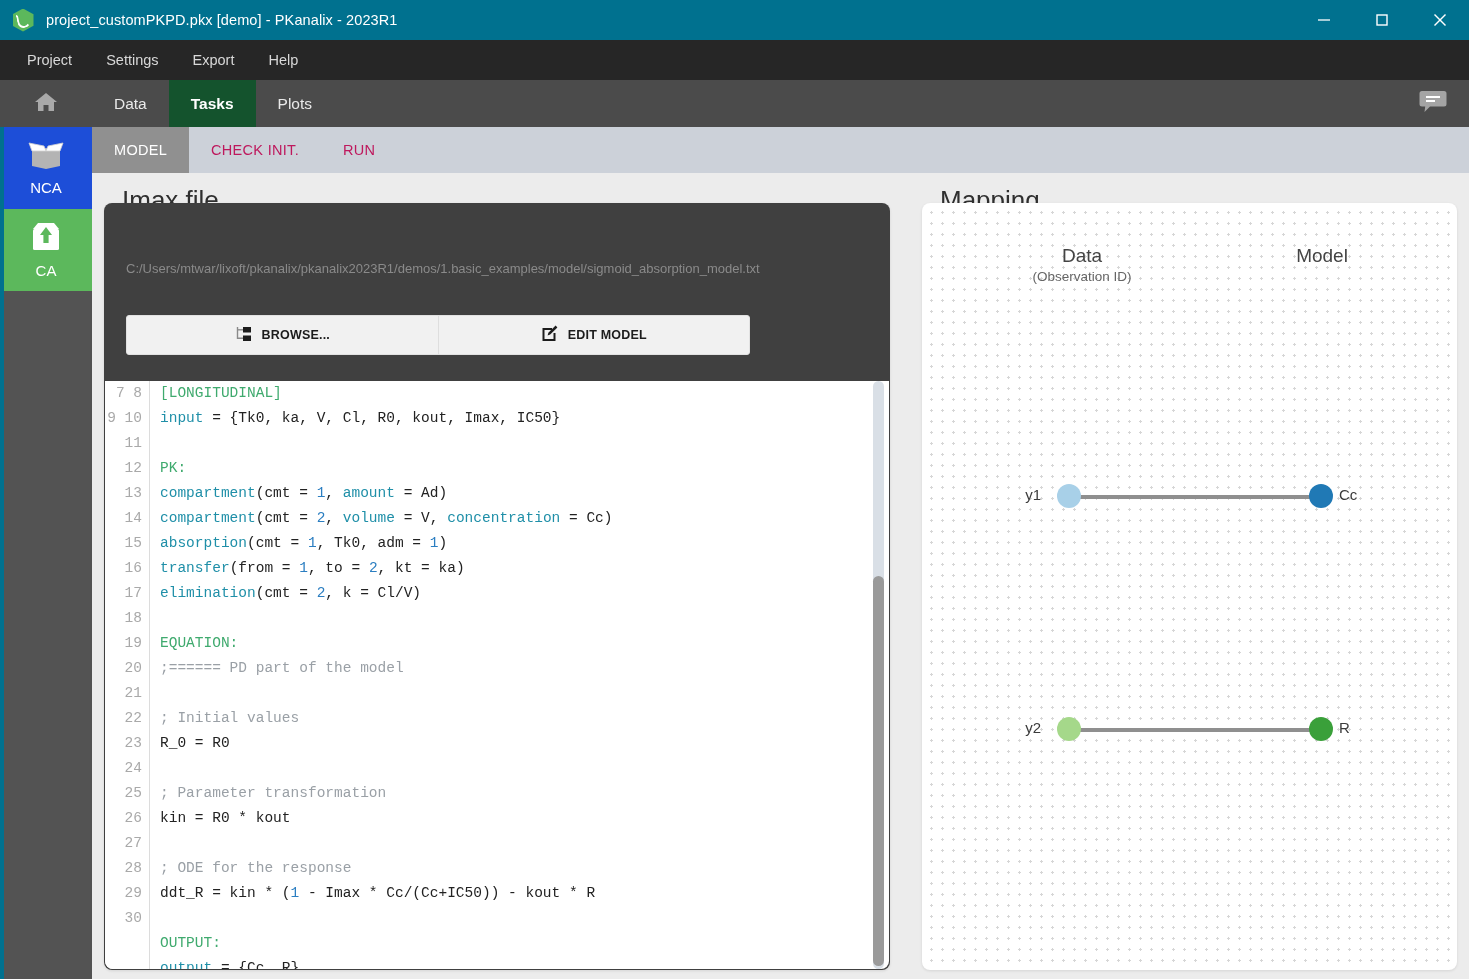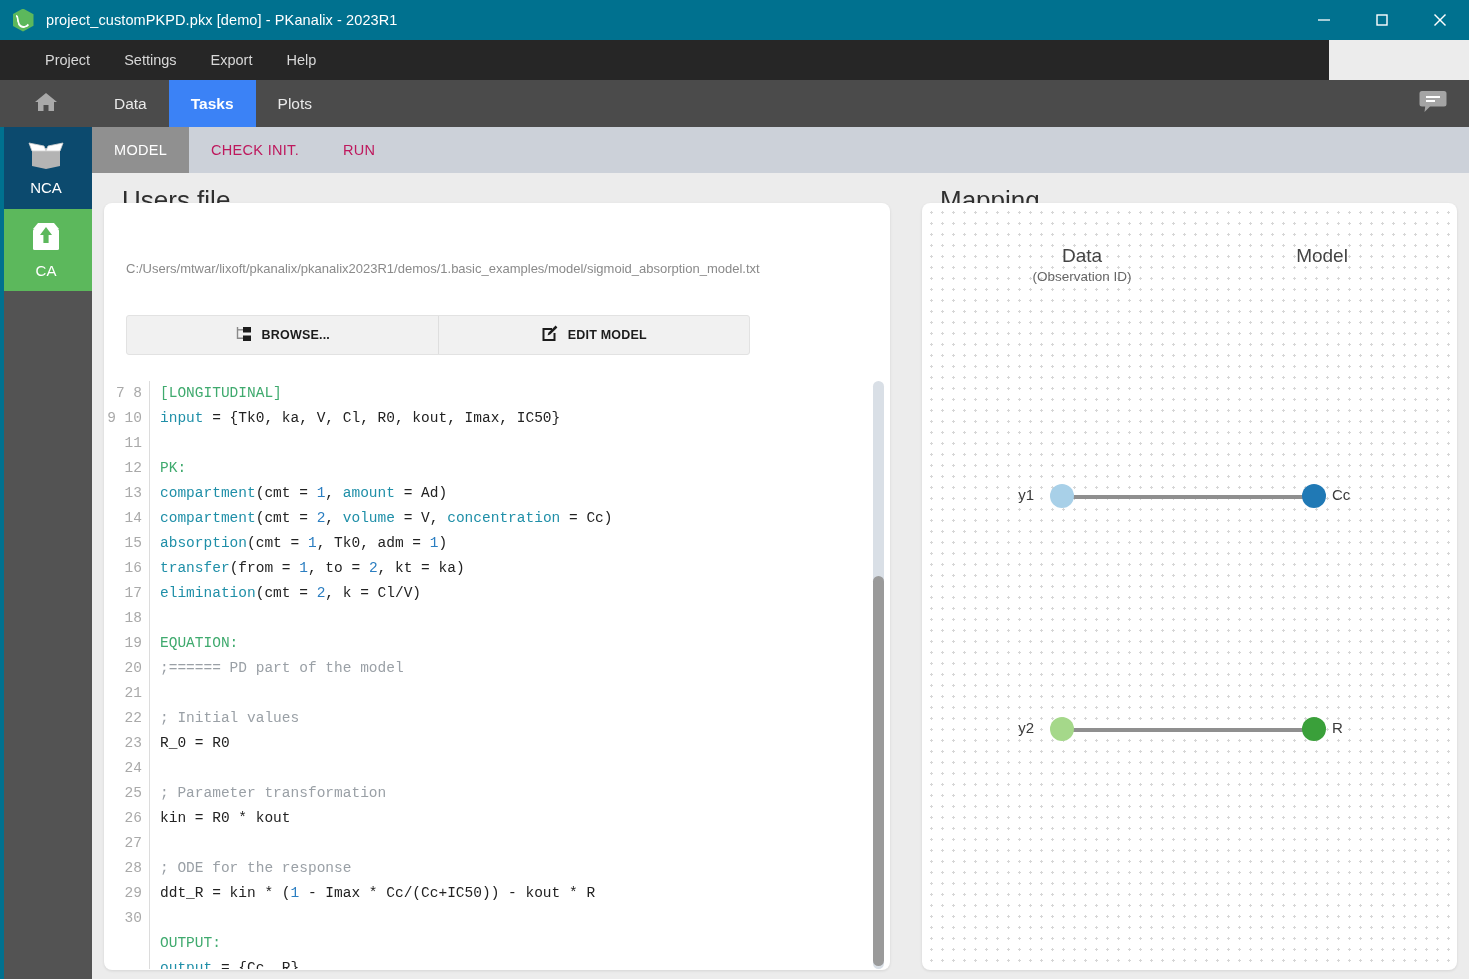--- a/index.html
+++ b/index.html
@@ -34,60 +34,60 @@
   }
   .winbtns { position: absolute; right: 0; top: 0; height: 40px; display: flex; }
   .winbtn {
     width: 58px; height: 40px; display: flex; align-items: center; justify-content: center;
     color: #ffffff;
   }
   .winbtn svg { display: block; }
 
   
   .menubar {
-    position: absolute; left: 0; top: 40px; width: 1329px; height: 40px;
-    background: #262626; display: flex; align-items: center; padding-left: 28px;
+    position: absolute; left: 0; top: 40px; width: 1469px; height: 40px;
+    background: #262626; display: flex; align-items: center; padding-left: 10px;
   }
   .menuitem {
     color: #d8d8d8; font-size: 14.5px; padding: 0 17px; height: 40px;
     display: flex; align-items: center;
   }
 
   
   .navbar {
     position: absolute; left: 0; top: 80px; width: 1469px; height: 47px;
     background: #4b4b4b; display: flex; align-items: stretch;
   }
   .home-cell {
     width: 92px; display: flex; align-items: center; justify-content: center;
   }
   .navtab {
     padding: 0 22px; display: flex; align-items: center; justify-content: center;
     color: #e9e9e9; font-size: 15.5px;
   }
-  .navtab.active { background: #3b82f6; color: #ffffff; font-weight: bold; }
+  .navtab.active { background: #14532d; color: #ffffff; font-weight: bold; }
   .chat-btn {
     position: absolute; right: 14px; top: 0; height: 47px; width: 44px;
     display: flex; align-items: center; justify-content: center;
   }
 
   
   .sidebar {
     position: absolute; left: 0; top: 127px; width: 92px; height: 852px;
     background: #535353;
   }
   .sidebar .edge {
     position: absolute; left: 0; top: 0; width: 4px; height: 100%; background: #00718f;
   }
   .side-item {
     width: 92px; height: 82px;
     display: flex; flex-direction: column; align-items: center; justify-content: center;
     gap: 5px;
   }
-  .side-item.nca { background: #0c4a6e; }
+  .side-item.nca { background: #1d4ed8; }
   .side-item.ca  { background: #5cb85c; }
   .side-label { color: #ffffff; font-size: 15px; }
 
   
   .subtabs {
     position: absolute; left: 92px; top: 127px; width: 1377px; height: 46px;
     background: #ccd1d9; display: flex; align-items: stretch;
   }
   .subtab {
     display: flex; align-items: center; padding: 0 22px;
@@ -102,21 +102,21 @@
   }
 
   
   .panel-title {
     position: absolute; font-size: 26px; color: #2f2f2f; font-weight: normal;
   }
   #model-title { left: 30px; top: 12px; }
   #mapping-title { left: 848px; top: 12px; }
 
   .card {
-    position: absolute; background: #ffffff; border-radius: 8px;
+    position: absolute; background: #404040; border-radius: 8px;
     box-shadow: 0 1px 3px rgba(0,0,0,.10);
   }
   #model-card { left: 12px; top: 30px; width: 786px; height: 767px; }
 
   .filepath {
     position: absolute; left: 22px; top: 58px; width: 740px;
     font-size: 13px; color: #8a8a8a; white-space: nowrap;
   }
 
   .btnrow {
@@ -176,21 +176,21 @@
     background-position: 4px 4px;
   }
   .map-head {
     position: absolute; top: 42px; text-align: center; color: #444444;
   }
   .map-head .h1 { font-size: 19px; }
   .map-head .h2 { font-size: 13.5px; color: #666666; margin-top: 2px; }
   #map-head-data  { left: 40px; width: 240px; }
   #map-head-model { left: 300px; width: 200px; }
 
-  .maprow { position: absolute; left: 0; width: 511px; height: 34px; padding-left: 45px; }
+  .maprow { position: absolute; left: 7px; width: 511px; height: 34px; padding-left: 45px; }
   #maprow-1 { top: 276px; }
   #maprow-2 { top: 509px; }
   .maprow .lbl {
     position: absolute; top: 7px; font-size: 15px; color: #3b3b3b;
   }
   .maprow .lbl.left  { left: 82px; width: 30px; text-align: right; }
   .maprow .lbl.right { left: 410px; width: 40px; text-align: left; }
   .maprow .link {
     position: absolute; left: 140px; top: 16px; width: 252px; height: 3.5px;
     background: #8f8f8f;
@@ -288,21 +288,21 @@
   </div>
 
   <div class="subtabs">
     <div class="subtab active">MODEL</div>
     <div class="subtab">CHECK INIT.</div>
     <div class="subtab">RUN</div>
   </div>
 
   <div class="content">
 
-    <div class="panel-title" id="model-title">Users file</div>
+    <div class="panel-title" id="model-title">Imax file</div>
 
     <div class="card" id="model-card">
 
       <div class="filepath">C:/Users/mtwar/lixoft/pkanalix/pkanalix2023R1/demos/1.basic_examples/model/sigmoid_absorption_model.txt</div>
 
       <div class="btnrow">
         <div class="toolbtn">
           <span>
             <svg width="17" height="16" viewBox="0 0 17 16">
               <rect x="8" y="1" width="8" height="5.5" fill="#1c1c1c"></rect>

